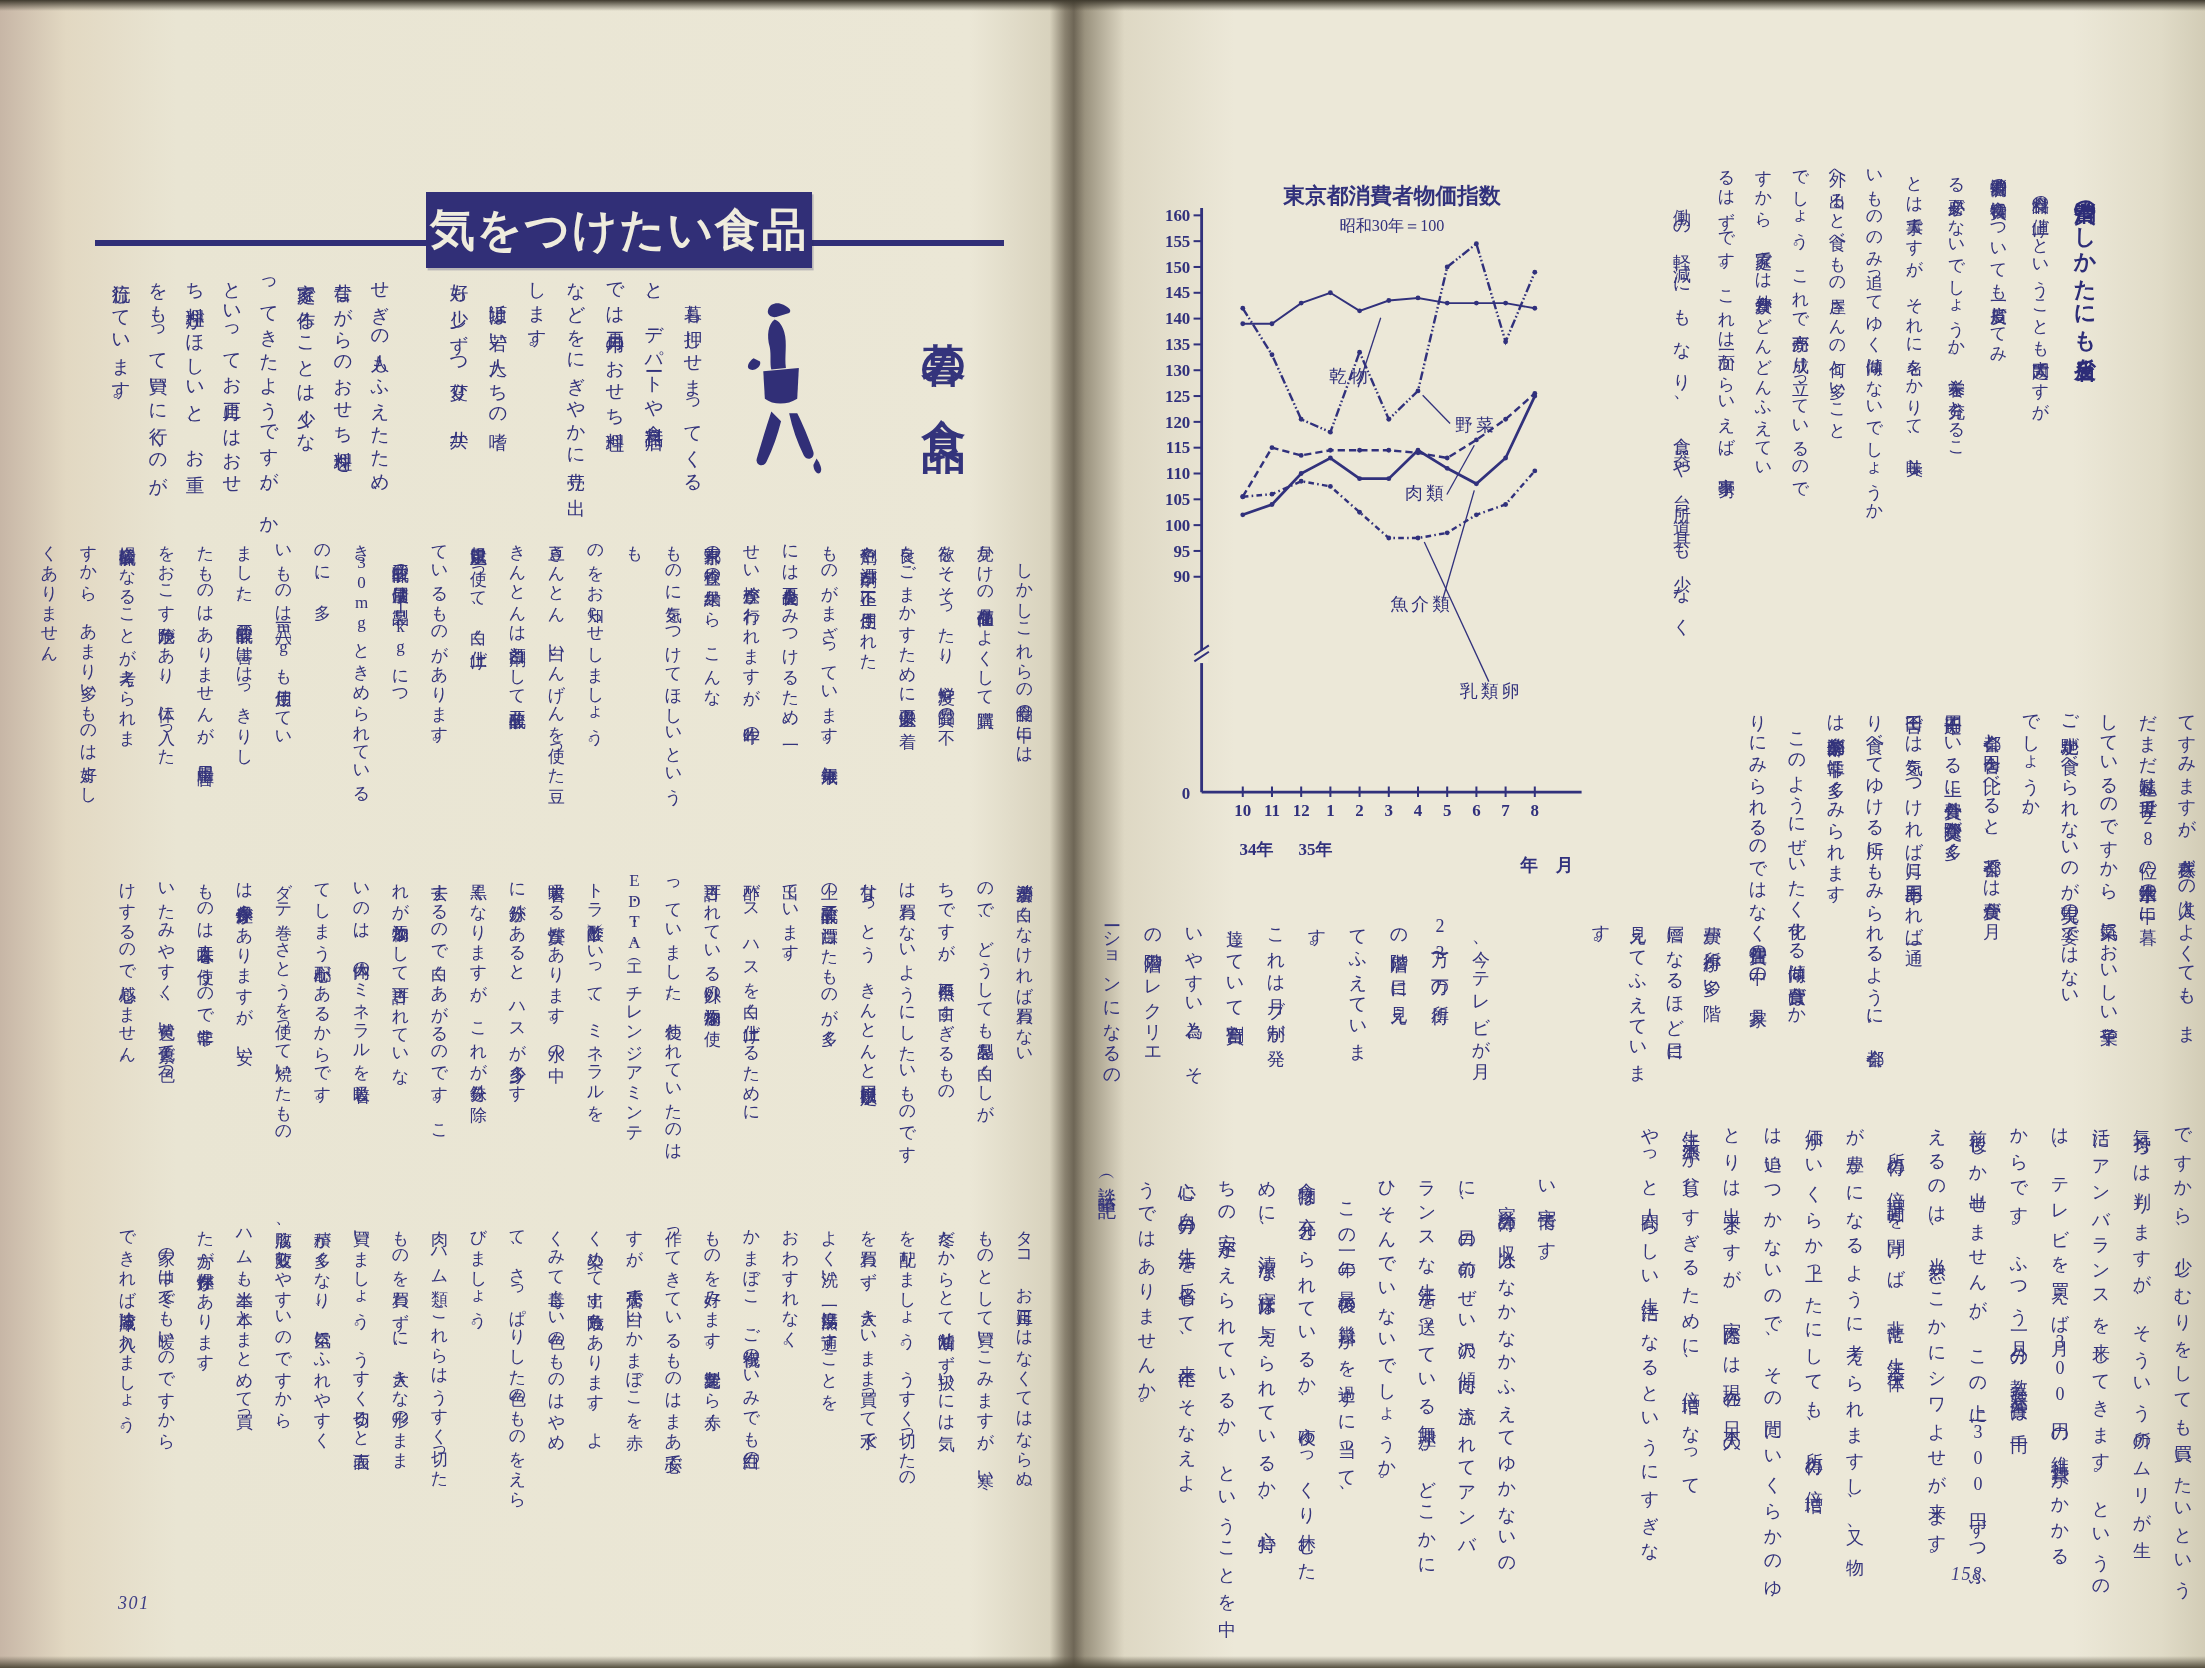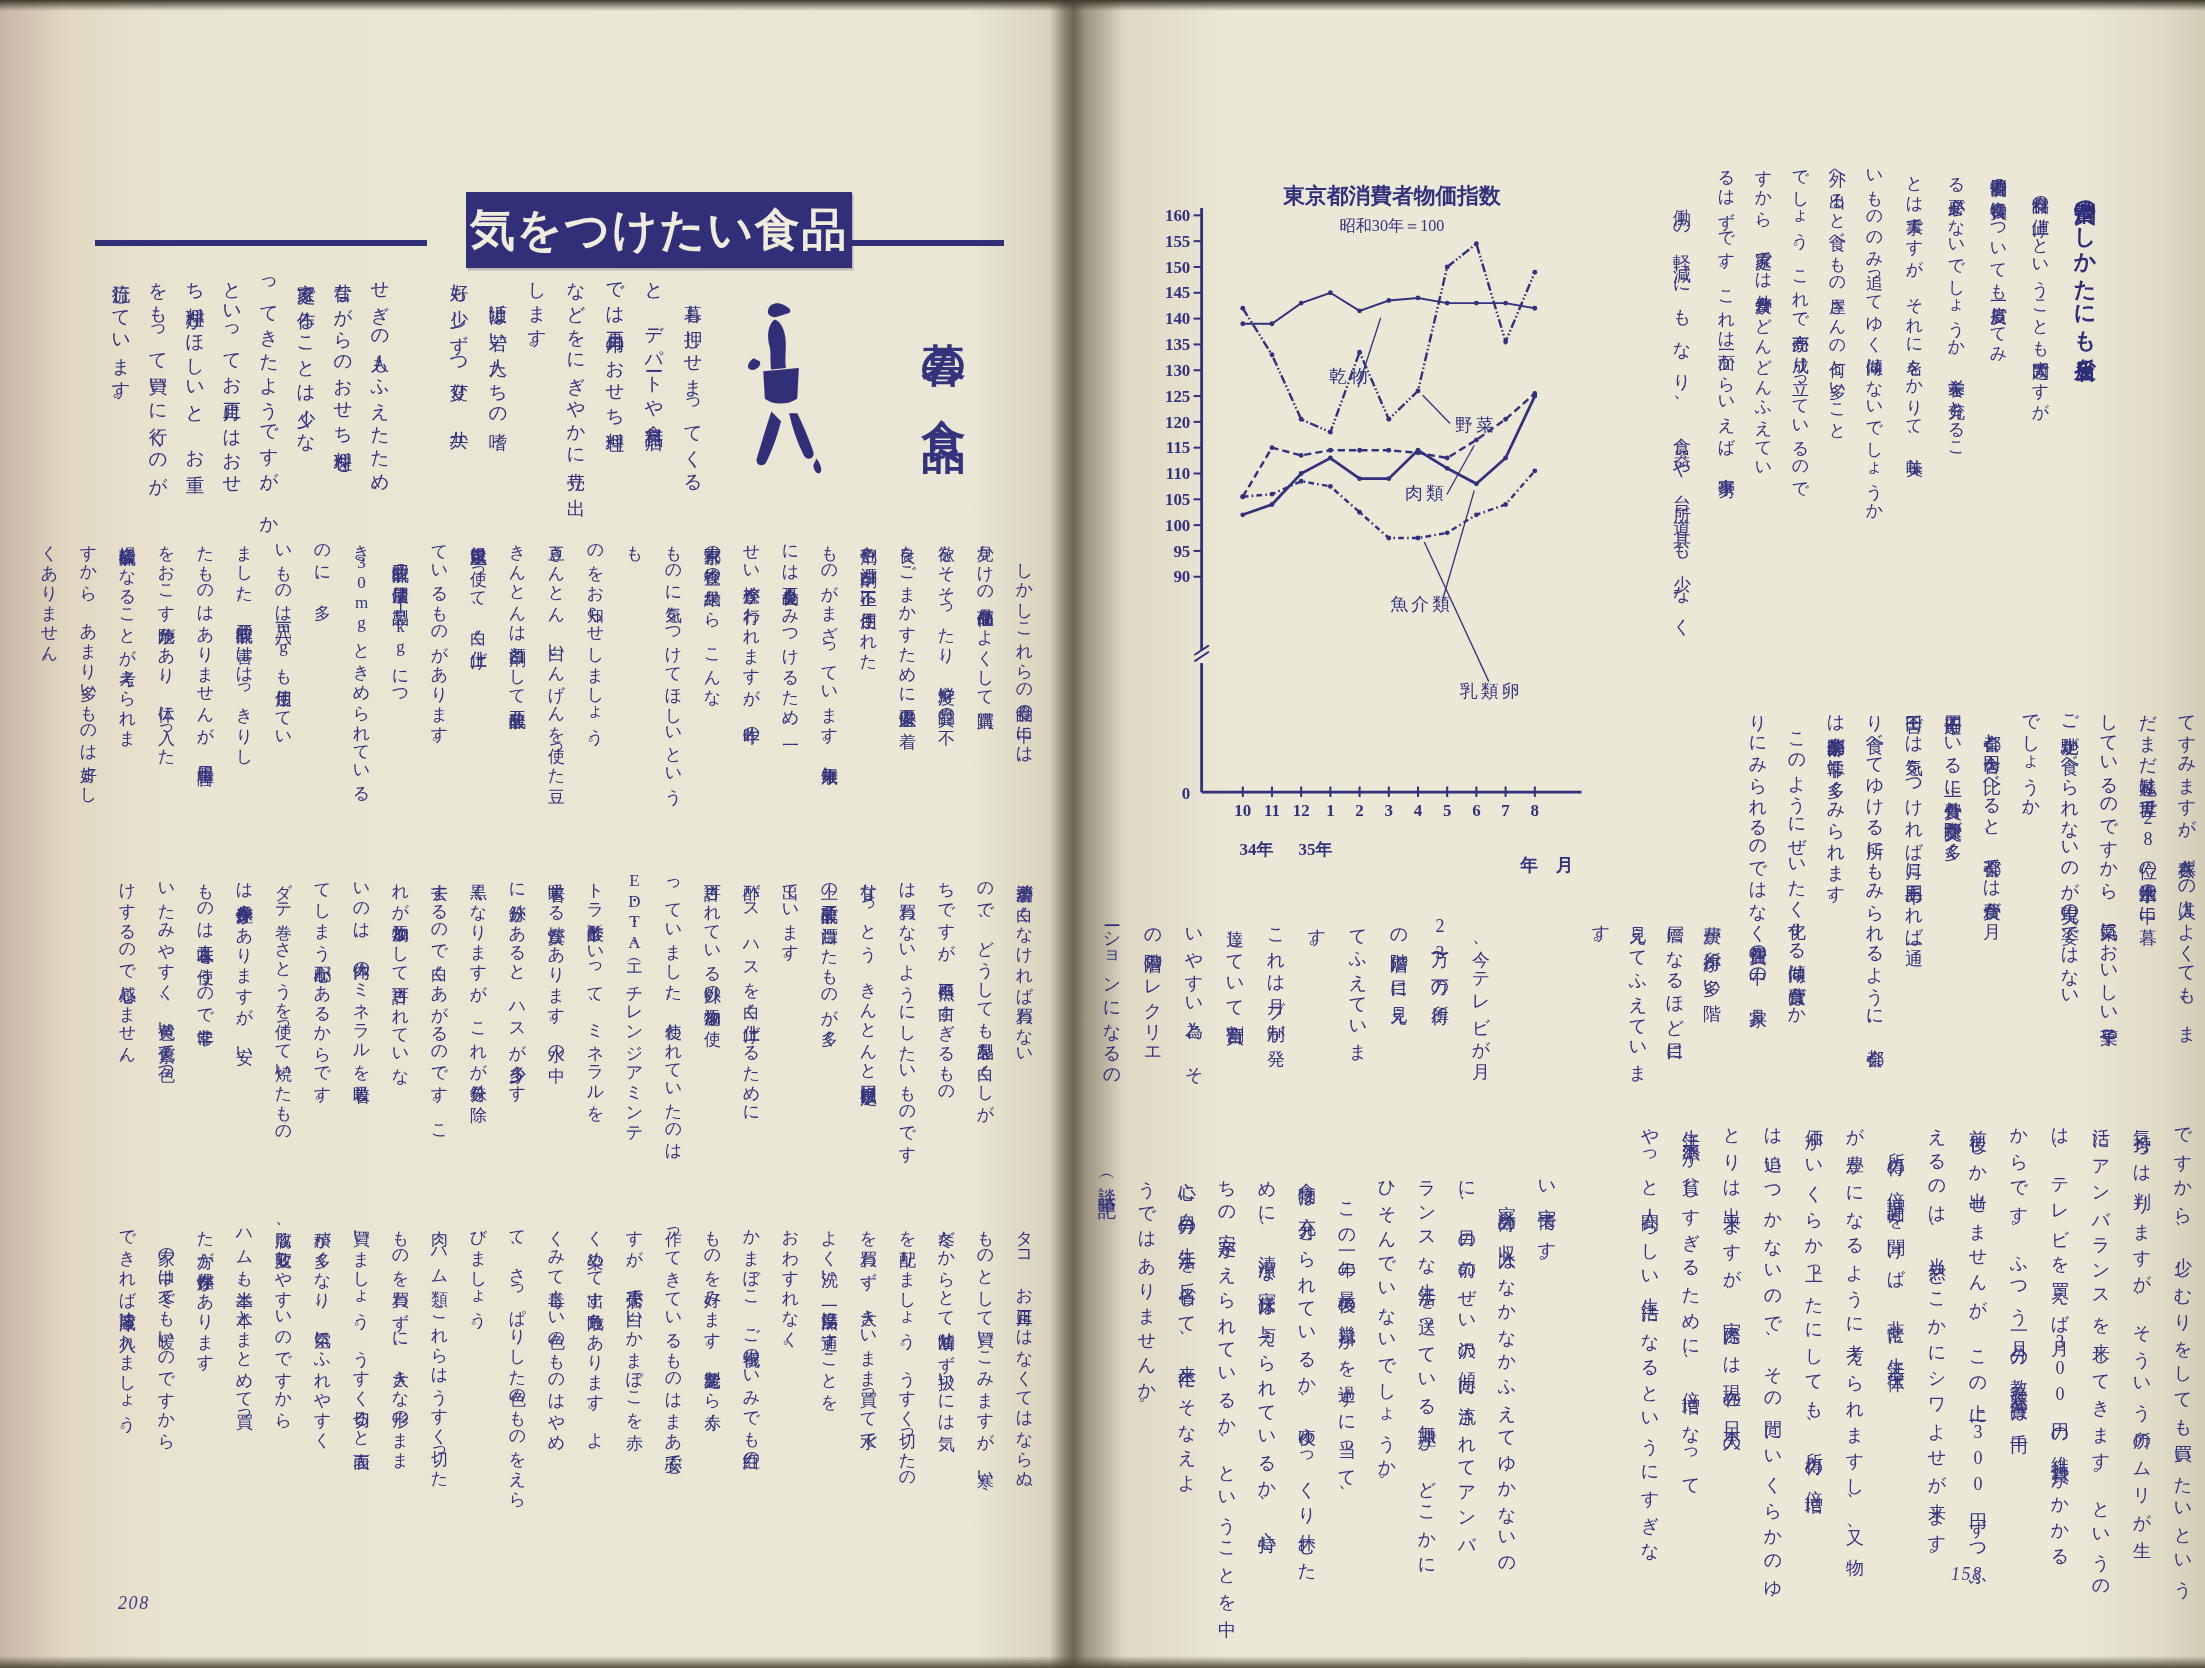--- a/index.html
+++ b/index.html
@@ -5,21 +5,21 @@
   html,body{margin:0;padding:0;background:#57513f;}
   .spread{position:relative;width:2205px;height:1669px;overflow:hidden;
     background:linear-gradient(90deg,#c7b6a6 0%,#e2d8c2 3%,#e9e5d3 8%,#ebe7d6 44%,#d8d2bd 47.6%,#8a8270 48.3%,#6e6656 48.7%,#9a927e 49.2%,#ded8c4 51%,#ece8d8 56%,#ece8d8 94%,#e0dbc7 98%,#d2ccb6 100%);
     font-family:"Liberation Serif","DejaVu Serif",serif;color:#34347c;}
   .shade-top{position:absolute;left:0;top:0;width:100%;height:11.3px;background:linear-gradient(#3f3a2e,rgba(63,58,46,0));}
   .shade-bottom{position:absolute;left:0;bottom:0;width:100%;height:13px;background:linear-gradient(rgba(63,58,46,0),#4a4434);}
   .vblock{position:absolute;writing-mode:vertical-rl;text-orientation:upright;
     color:#34347c;text-align:left;}
   .vblock .tcol{padding:0;margin:0;}
   .banner{position:absolute;background:#312f77;color:#efecdd;display:flex;align-items:center;justify-content:center;
-    font-family:"Liberation Sans","DejaVu Sans",sans-serif;font-weight:bold;box-shadow:1.6px 2.4px 0 rgba(40,38,90,.25);margin-left:40px;}
+    font-family:"Liberation Sans","DejaVu Sans",sans-serif;font-weight:bold;box-shadow:1.6px 2.4px 0 rgba(40,38,90,.25);}
   .rule{position:absolute;background:#312f77;}
   .pagenum{position:absolute;font-style:italic;font-size:18px;color:#3c3c84;letter-spacing:1.6px;}
   .vtitle{font-weight:bold;}
   .heading-v{font-family:"Liberation Sans","DejaVu Sans",sans-serif;font-weight:bold;}
   .chart{position:absolute;}
   svg text{font-family:"Liberation Serif","DejaVu Serif",serif;fill:#31317c;}
 </style>
 </head>
 <body>
 
@@ -140,21 +140,21 @@
         <div class="tcol">ものを買わずに、大きな形のまま</div>
         <div class="tcol">買いましょう。うすく切ると表面</div>
         <div class="tcol">積が多くなり、空気にふれやすく</div>
         <div class="tcol">腐敗、変敗しやすいのですから、</div>
         <div class="tcol">ハムも半本、一本とまとめて買っ</div>
         <div class="tcol">た方が保存性があります。</div>
         <div class="tcol">　家の中は冬でも暖いのですから</div>
         <div class="tcol">できれば冷蔵庫に入れましょう。</div>
       </div>
 
-    <div class="pagenum" style="left:118px;top:1593px;">208</div>
+    <div class="pagenum" style="left:118px;top:1593px;">301</div>
   </div>
 
   <div>
     <div class="chart" style="left:1150px;top:179px;width:480px;height:710px;"><svg width="480" height="710" viewBox="0 0 595 880">
           <text x="300" y="30" font-size="27" font-weight="bold" text-anchor="middle">東京都消費者物価指数</text>
           <text x="300" y="64" font-size="20" text-anchor="middle">昭和30年＝100</text>
           <line x1="64" y1="36" x2="64" y2="760" stroke="#31317c" stroke-width="3.5"></line>
           <line x1="54" y1="45" x2="64" y2="45" stroke="#31317c" stroke-width="2.5"></line>
           <text x="50" y="52" font-size="21" font-weight="bold" text-anchor="end">160</text>
           <line x1="54" y1="77" x2="64" y2="77" stroke="#31317c" stroke-width="2.5"></line>

